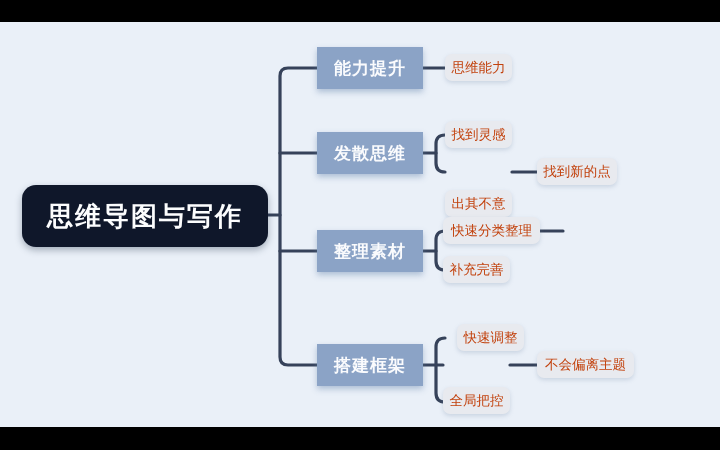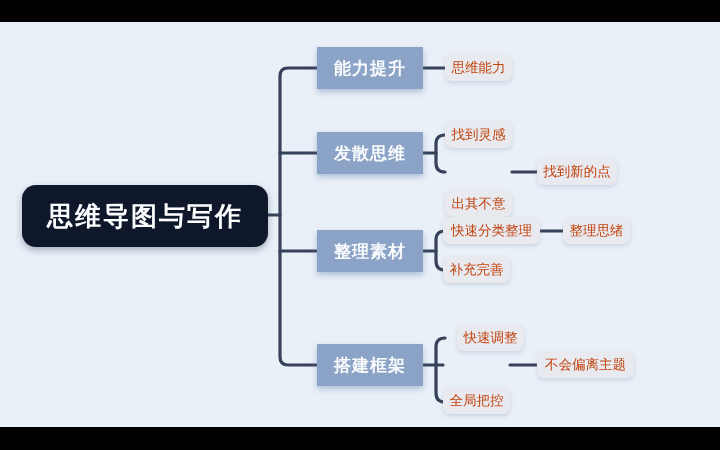--- a/index.html
+++ b/index.html
@@ -128,21 +128,20 @@
   <div class="node branch b-ability">能力提升</div>
   <div class="node branch b-divergent">发散思维</div>
   <div class="node branch b-organize">整理素材</div>
   <div class="node branch b-framework">搭建框架</div>
 
   <div class="node leaf l-thinking">思维能力</div>
   <div class="node leaf l-inspiration">找到灵感</div>
   <div class="node leaf l-unexpected">出其不意</div>
   <div class="node leaf l-newpoints">找到新的点</div>
   <div class="node leaf l-classify">快速分类整理</div>
-  <div class="node leaf l-sortthoughts">整理思绪</div>
   <div class="node leaf l-supplement">补充完善</div>
   <div class="node leaf l-quickadjust">快速调整</div>
   <div class="node leaf l-overview">全局把控</div>
   <div class="node leaf l-stayontopic">不会偏离主题</div>
 
   <div class="letterbox top"></div>
   <div class="letterbox bottom"></div>
 </div>
 
 </body></html>

